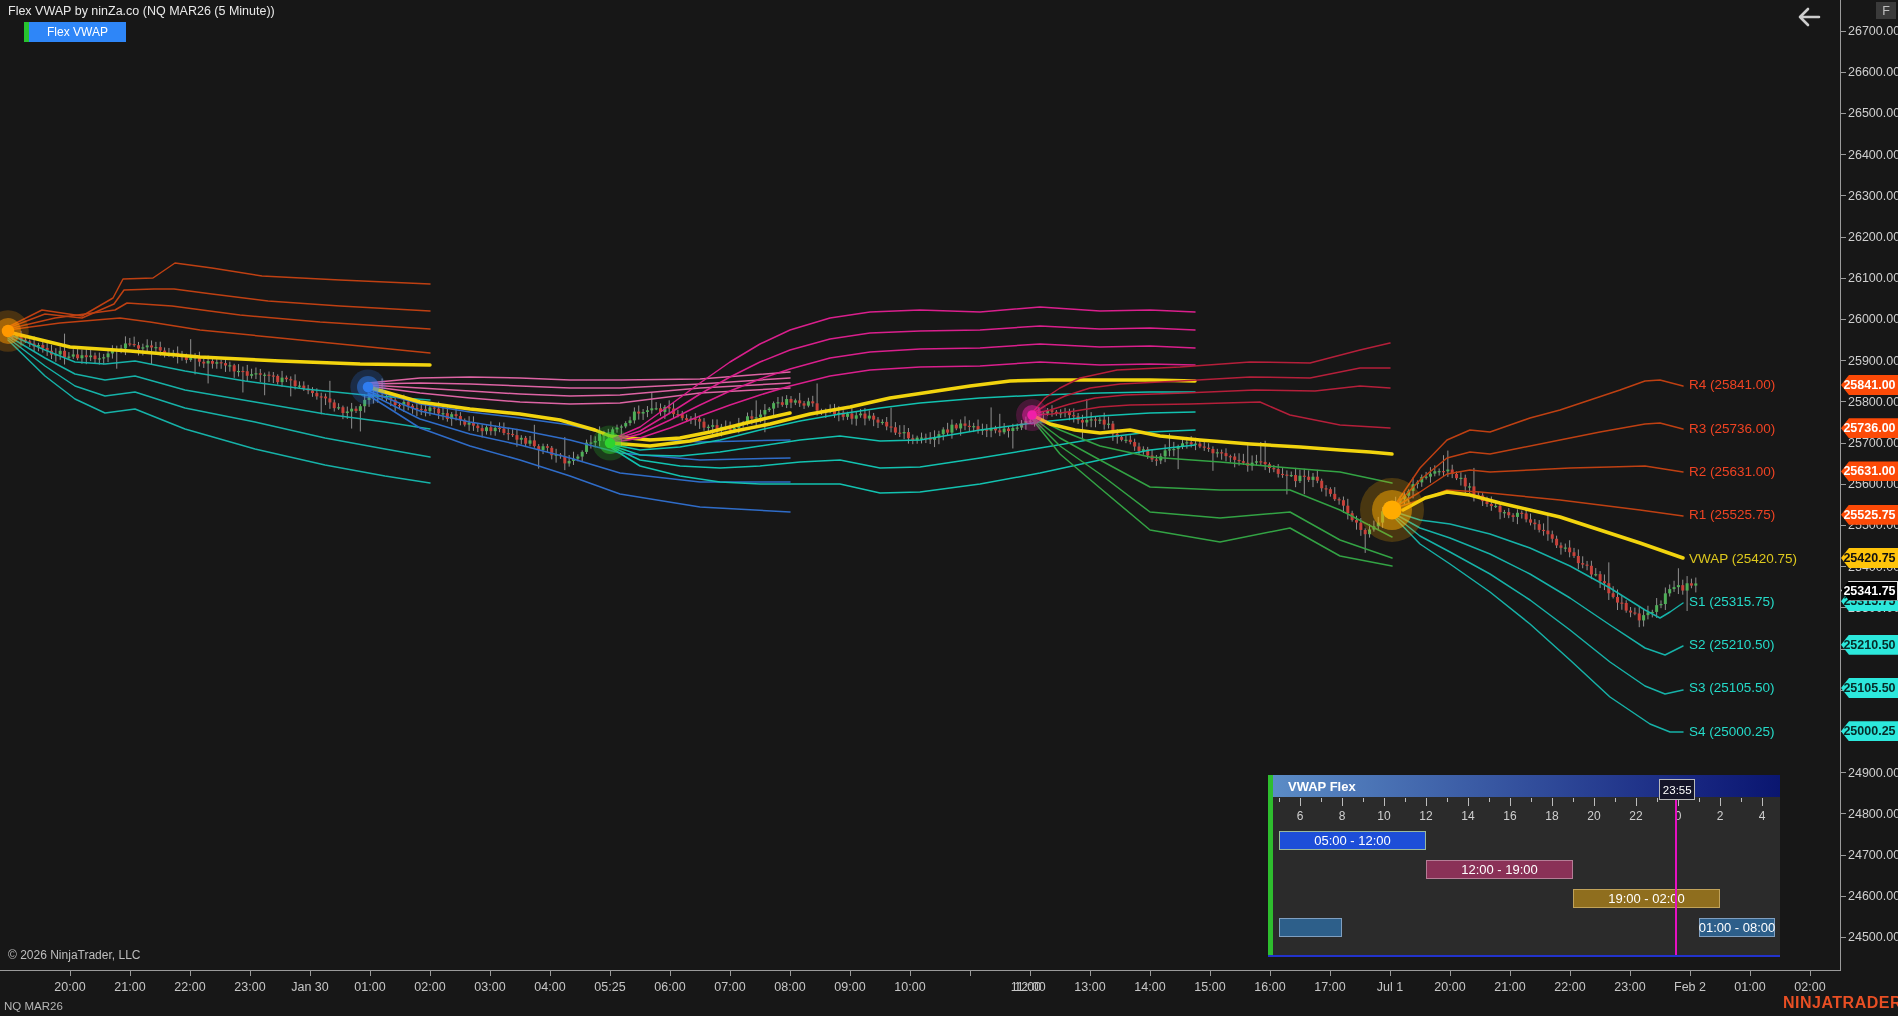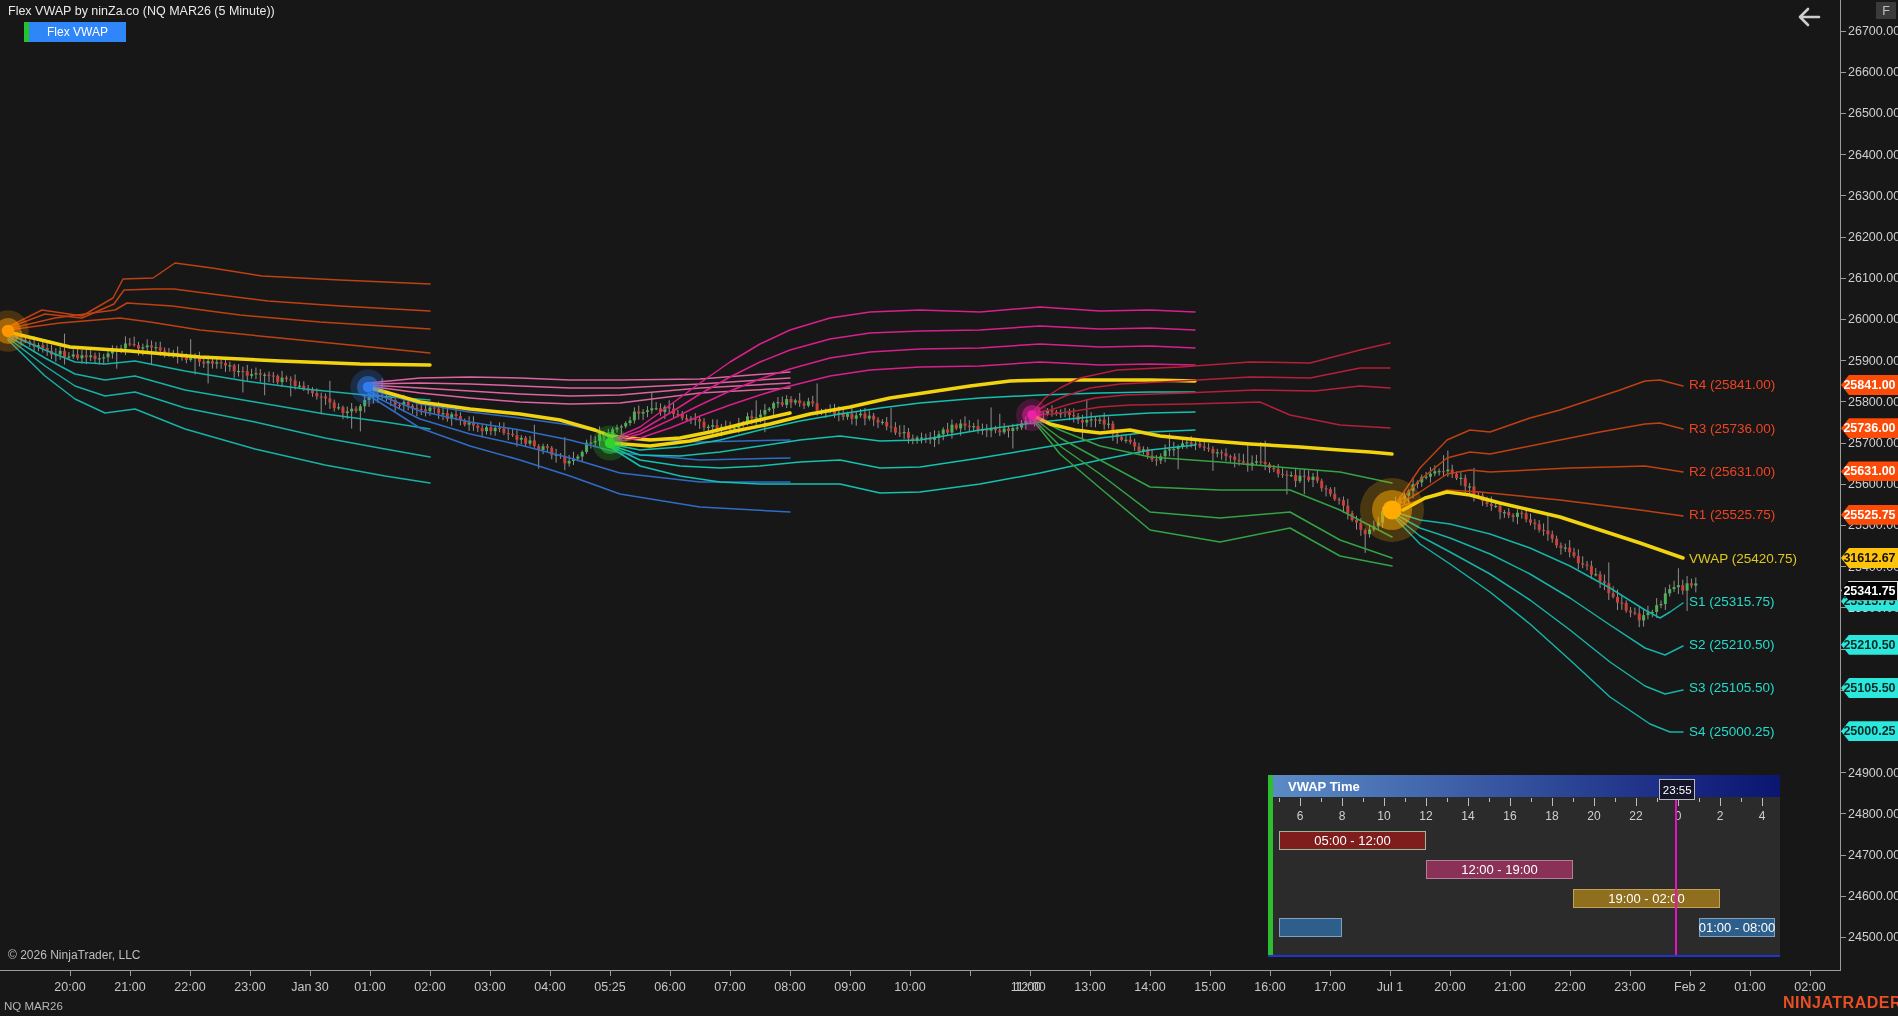--- a/index.html
+++ b/index.html
@@ -958,21 +958,21 @@
       <div class="p-tick" style="top: 854.5px;"></div>
       <div class="p-label" style="top: 848px;">24700.00</div>
       <div class="p-tick" style="top: 895.7px;"></div>
       <div class="p-label" style="top: 889.2px;">24600.00</div>
       <div class="p-tick" style="top: 936.9px;"></div>
       <div class="p-label" style="top: 930.4px;">24500.00</div>
       <div class="p-tag" style="top: 374.908px; background: rgb(252, 74, 7); color: rgb(255, 255, 255);">25841.00</div>
       <div class="p-tag" style="top: 418.168px; background: rgb(252, 74, 7); color: rgb(255, 255, 255);">25736.00</div>
       <div class="p-tag" style="top: 461.428px; background: rgb(252, 74, 7); color: rgb(255, 255, 255);">25631.00</div>
       <div class="p-tag" style="top: 504.791px; background: rgb(252, 74, 7); color: rgb(255, 255, 255);">25525.75</div>
-      <div class="p-tag" style="top: 548.051px; background: rgb(255, 196, 10); color: rgb(17, 17, 17);">31612.67</div>
+      <div class="p-tag" style="top: 548.051px; background: rgb(255, 196, 10); color: rgb(17, 17, 17);">25420.75</div>
       <div class="p-tag" style="top: 591.311px; background: rgb(44, 232, 220); color: rgb(6, 43, 40);">25315.75</div>
       <div class="p-tag" style="top: 634.674px; background: rgb(44, 232, 220); color: rgb(6, 43, 40);">25210.50</div>
       <div class="p-tag" style="top: 677.934px; background: rgb(44, 232, 220); color: rgb(6, 43, 40);">25105.50</div>
       <div class="p-tag" style="top: 721.297px; background: rgb(44, 232, 220); color: rgb(6, 43, 40);">25000.25</div>
       <div class="p-tag" style="top: 580.599px; background: rgb(0, 0, 0); color: rgb(255, 255, 255); box-shadow: rgb(221, 221, 221) 0px 0px 0px 1px inset; z-index: 5;">25341.75</div>
     </div>
   <div id="time-axis">
       <div class="t-tick" style="left: 70px;"></div>
       <div class="t-label" style="left: 70px;">20:00</div>
       <div class="t-tick" style="left: 130px;"></div>
@@ -1034,21 +1034,21 @@
       <div class="t-tick" style="left: 1810px;"></div>
       <div class="t-label" style="left: 1810px;">02:00</div>
     </div>
 
   <div class="copyright">© 2026 NinjaTrader, LLC</div>
   <div class="instr">NQ MAR26</div>
   <div class="nt-logo">NINJATRADER</div>
 
   <div id="vwap-panel">
     <div class="panel-green-bar"></div>
-    <div class="panel-title">VWAP Time</div>
+    <div class="panel-title">VWAP Flex</div>
     <div class="panel-ruler" id="panel-ruler">
         <div class="pr-tick" style="left: 27px; height: 8px;"></div>
         <div class="pr-label" style="left: 27px;">6</div>
         <div class="pr-tick" style="left: 69px; height: 8px;"></div>
         <div class="pr-label" style="left: 69px;">8</div>
         <div class="pr-tick" style="left: 111px; height: 8px;"></div>
         <div class="pr-label" style="left: 111px;">10</div>
         <div class="pr-tick" style="left: 153px; height: 8px;"></div>
         <div class="pr-label" style="left: 153px;">12</div>
         <div class="pr-tick" style="left: 195px; height: 8px;"></div>
@@ -1074,21 +1074,21 @@
         <div class="pr-tick" style="left: 174px; height: 4px;"></div>
         <div class="pr-tick" style="left: 216px; height: 4px;"></div>
         <div class="pr-tick" style="left: 258px; height: 4px;"></div>
         <div class="pr-tick" style="left: 300px; height: 4px;"></div>
         <div class="pr-tick" style="left: 342px; height: 4px;"></div>
         <div class="pr-tick" style="left: 384px; height: 4px;"></div>
         <div class="pr-tick" style="left: 426px; height: 4px;"></div>
         <div class="pr-tick" style="left: 468px; height: 4px;"></div>
       </div>
     <div id="panel-bars">
-        <div class="sess-bar" style="left: 11px; width: 147px; top: 56px; background: #7f1d1d; border: 1px solid rgb(154, 185, 157);">05:00 - 12:00</div>
+        <div class="sess-bar" style="left: 11px; width: 147px; top: 56px; background: #1d4ed8; border: 1px solid rgb(154, 185, 157);">05:00 - 12:00</div>
         <div class="sess-bar" style="left: 158px; width: 147px; top: 85px; background: rgb(138, 49, 87); border: 1px solid rgb(181, 125, 150);">12:00 - 19:00</div>
         <div class="sess-bar" style="left: 305px; width: 147px; top: 114px; background: rgb(143, 110, 30); border: 1px solid rgb(192, 162, 90);">19:00 - 02:00</div>
         <div class="sess-bar" style="left: 431px; width: 76px; top: 143px; background: rgb(45, 95, 138); border: 1px solid rgb(127, 159, 192);">01:00 - 08:00</div>
         <div class="sess-bar" style="left: 11px; width: 63px; top: 143px; background: rgb(45, 95, 138); border: 1px solid rgb(127, 159, 192);"></div>
       </div>
     <div class="now-line" id="panel-now-line" style="left: 407.257px;"></div>
     <div class="now-box" id="panel-now-box" style="left: 391.257px;">23:55</div>
   </div>
 
 </div>

